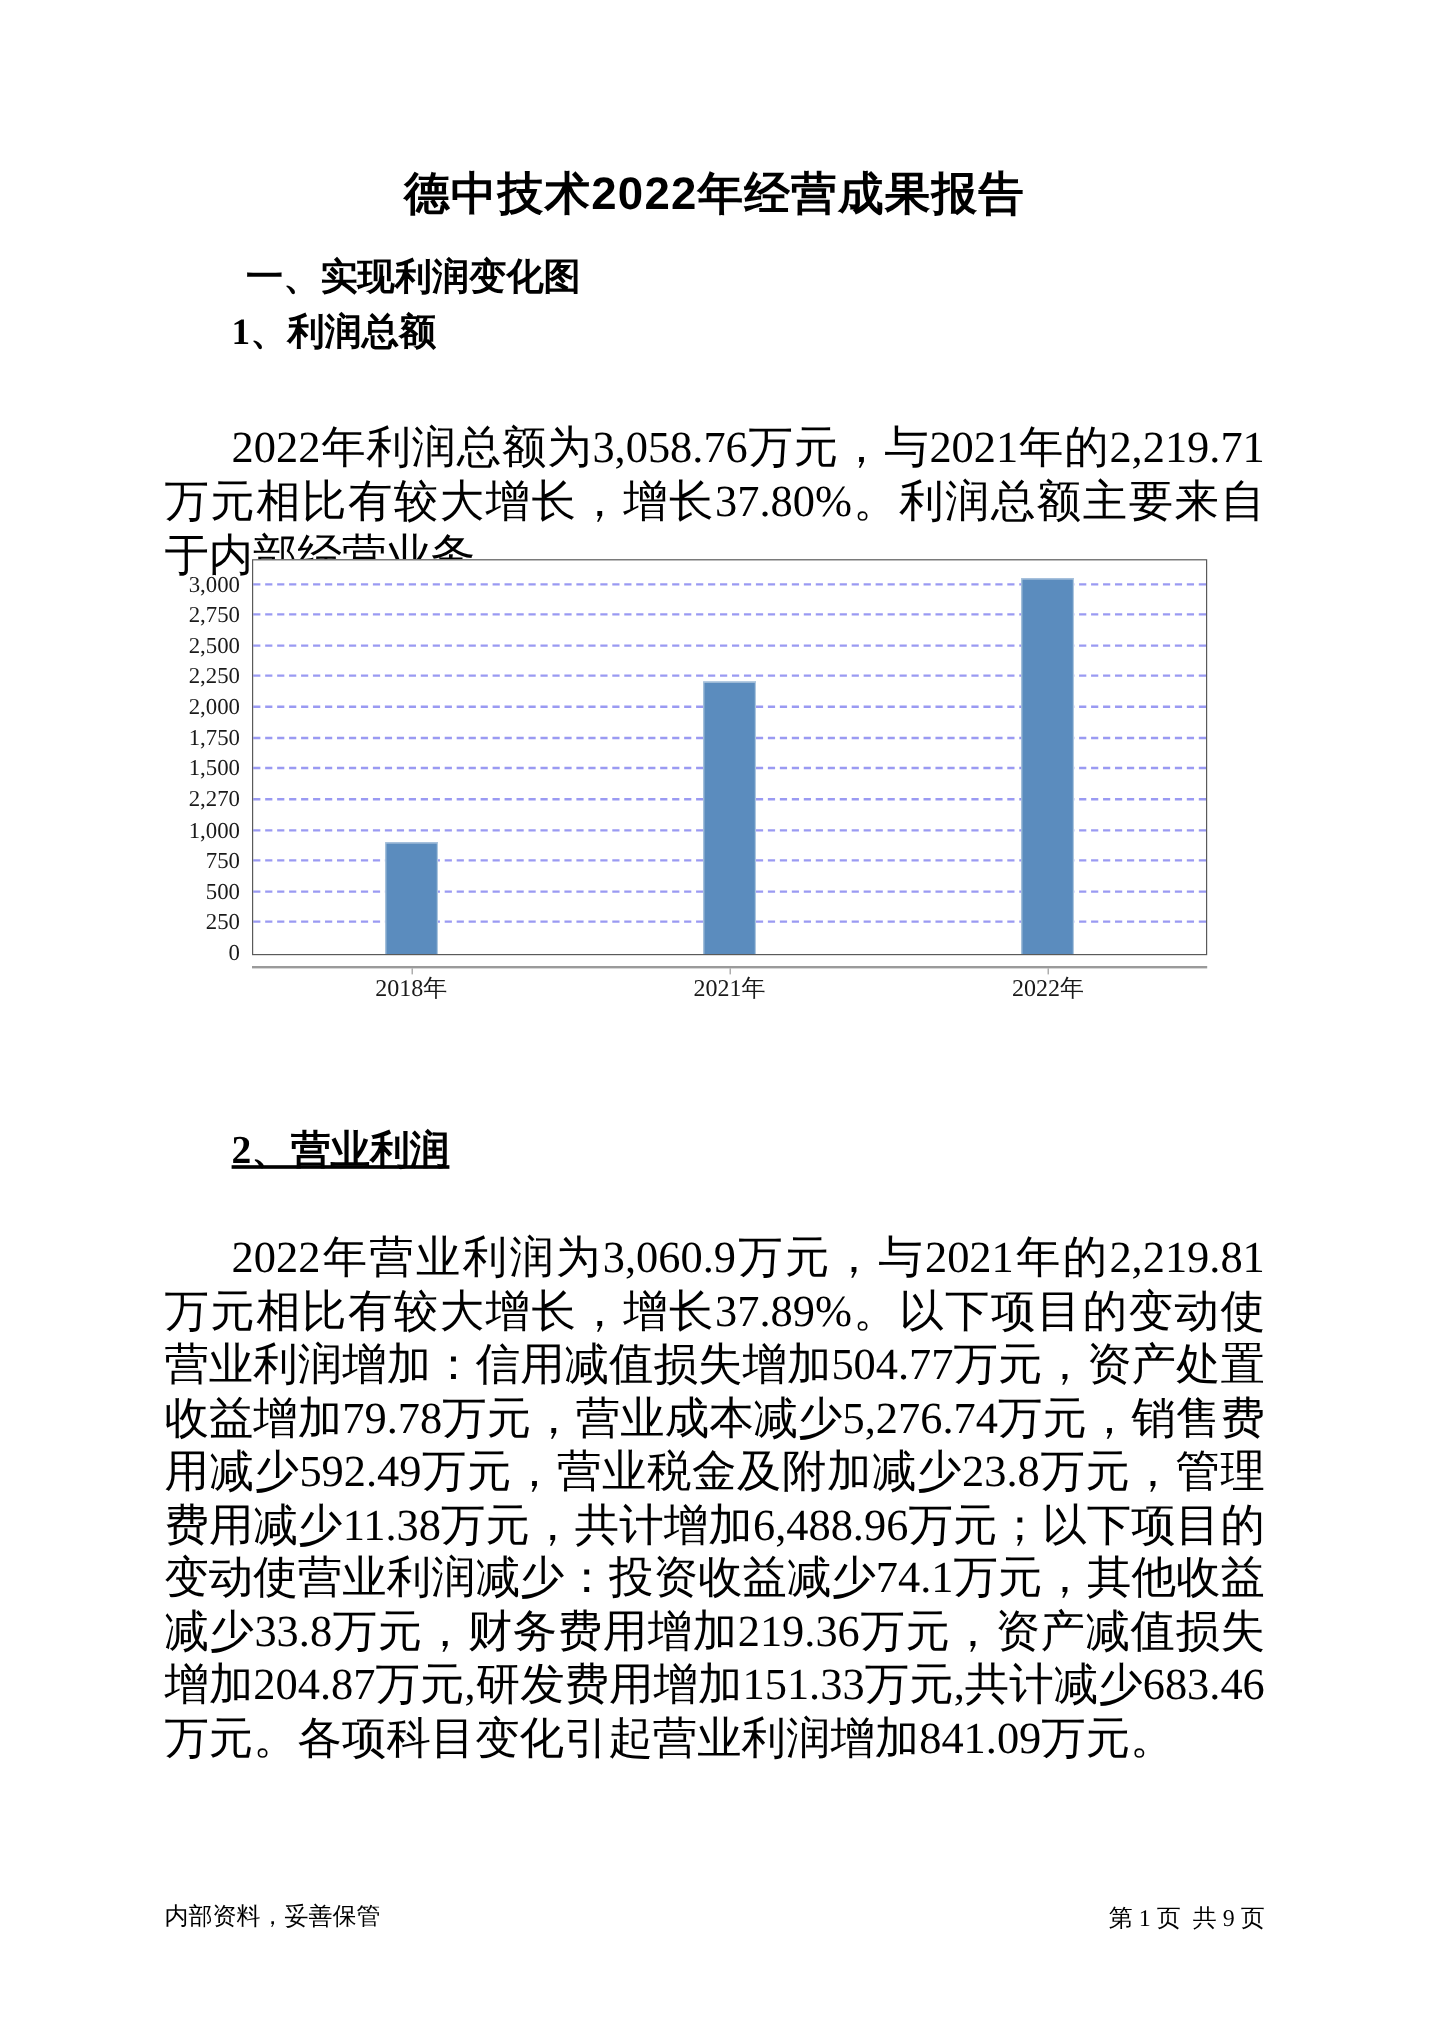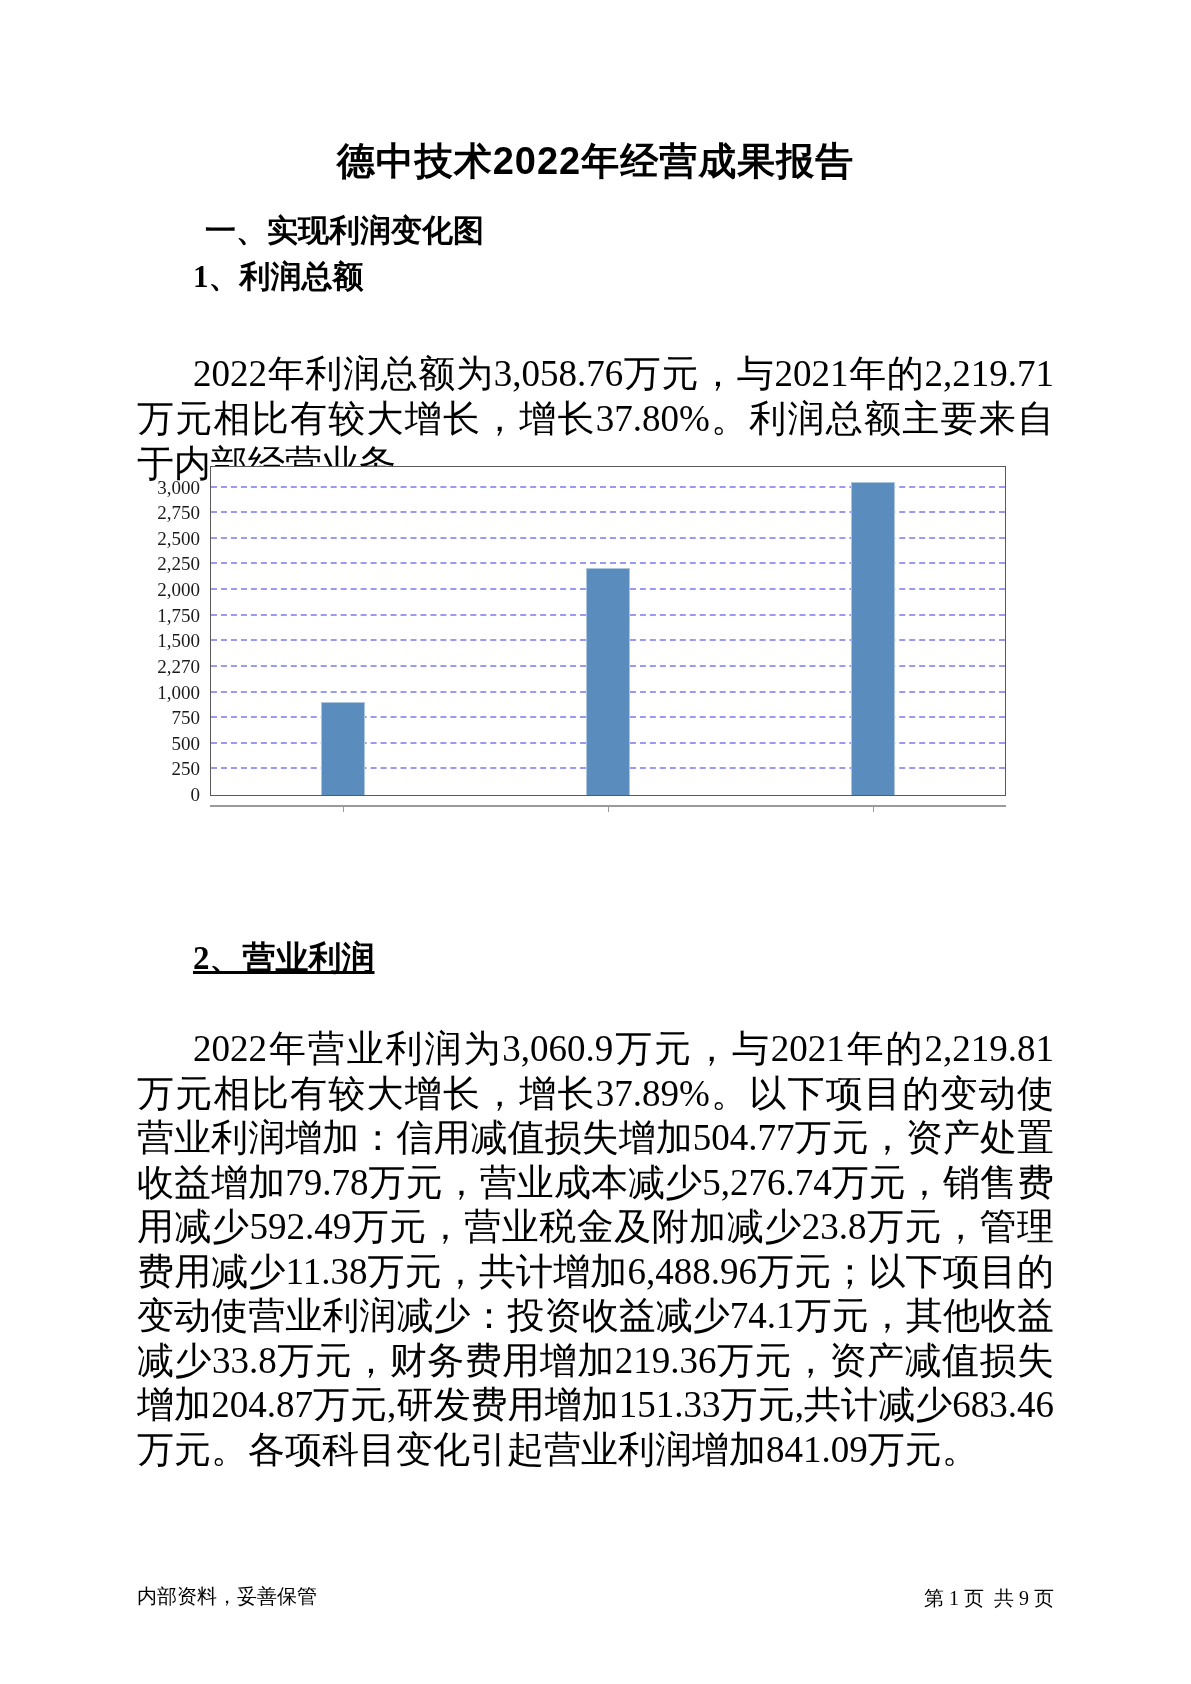--- a/index.html
+++ b/index.html
@@ -161,20 +161,25 @@
         <div class="bar" style="left: calc(16.6667% - 22px); bottom: 0px; height: 92.7484px; background: rgb(91, 140, 190); border-color: rgb(173, 198, 222);"></div>
         <div class="bar" style="left: calc(50% - 22px); bottom: 0px; height: 227.486px; background: rgb(91, 140, 190); border-color: rgb(173, 198, 222);"></div>
         <div class="bar" style="left: calc(83.3333% - 22px); bottom: 0px; height: 313.475px; background: rgb(91, 140, 190); border-color: rgb(173, 198, 222);"></div>
       </div>
   </div>
   <div class="xaxis-line">
       <div class="xtick" style="left: 16.6667%;"></div>
       <div class="xtick" style="left: 50%;"></div>
       <div class="xtick" style="left: 83.3333%;"></div>
     </div>
+  <div class="xlabels">
+      <div class="xlabel">2018年</div>
+      <div class="xlabel">2021年</div>
+      <div class="xlabel">2022年</div>
+    </div>
 </div>
 
 <div class="abs h-sub2">2、营业利润</div>
 
 <p class="abs para para2">2022年营业利润为3,060.9万元，与2021年的2,219.81万元相比有较大增长，增长37.89%。以下项目的变动使营业利润增加：信用减值损失增加504.77万元，资产处置收益增加79.78万元，营业成本减少5,276.74万元，销售费用减少592.49万元，营业税金及附加减少23.8万元，管理费用减少11.38万元，共计增加6,488.96万元；以下项目的变动使营业利润减少：投资收益减少74.1万元，其他收益减少33.8万元，财务费用增加219.36万元，资产减值损失增加204.87万元,研发费用增加151.33万元,共计减少683.46万元。各项科目变化引起营业利润增加841.09万元。</p>
 
 <div class="abs footer-left">内部资料，妥善保管</div>
 <div class="abs footer-right">第 1 页  共 9 页</div>
 
 </body></html>

